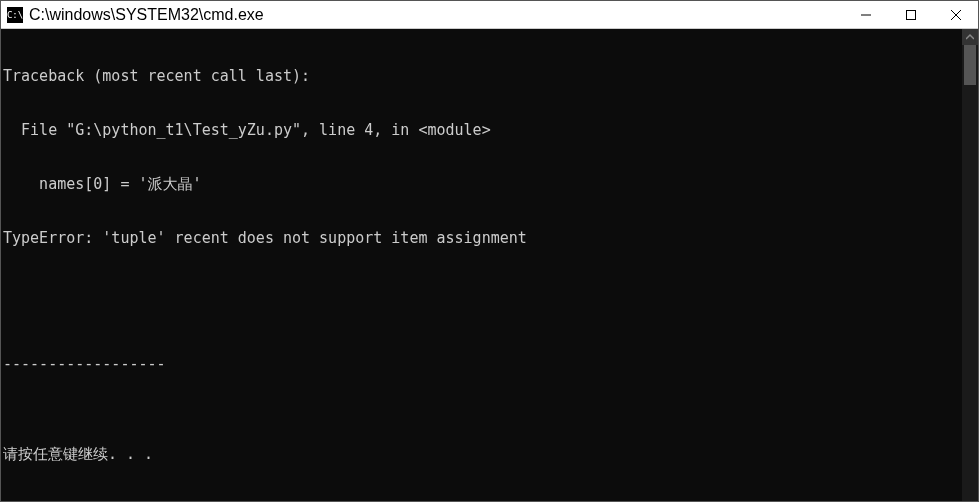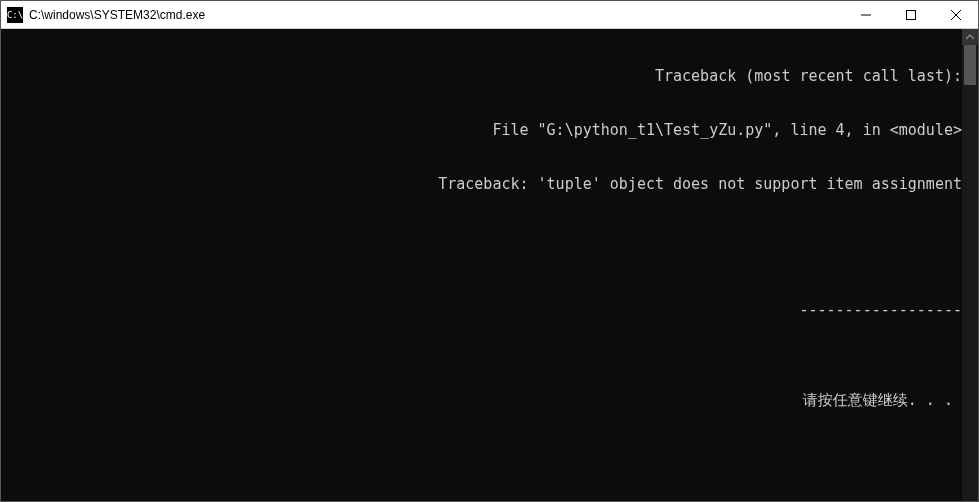--- a/index.html
+++ b/index.html
@@ -39,21 +39,21 @@
       background: #000;
       display: flex;
       align-items: center;
       justify-content: center;
       font-size: 9px;
       color: #fff;
       font-family: monospace;
     }
     .titlebar-text {
       flex: 1;
-      font-size: 12px;
+      font-size: 16px;
       color: #000;
       white-space: nowrap;
       overflow: hidden;
     }
     .titlebar-buttons {
       display: flex;
       height: 100%;
     }
     .titlebar-btn {
       width: 45px;
@@ -80,21 +80,20 @@
       padding: 2px 0 0 2px;
       font-family: "NSimSun", "SimSun", "Consolas", monospace;
       font-size: 15px;
       line-height: 18px;
       color: #cccccc;
       white-space: pre;
       overflow: hidden;
     }
     .console-line {
       white-space: pre;
-      text-align: right;
     }
     .scrollbar-vert {
       width: 16px;
       background: #2b2b2b;
       position: relative;
       display: flex;
       flex-direction: column;
     }
     .scroll-arrow {
       width: 16px;
@@ -144,21 +143,22 @@
             <line x1="0" y1="0" x2="10" y2="10" stroke="#000" stroke-width="1"></line>
             <line x1="10" y1="0" x2="0" y2="10" stroke="#000" stroke-width="1"></line>
           </svg>
       </div>
     </div>
   </div>
   <div class="console-area">
     <div class="console-content">
       <div class="console-line">Traceback (most recent call last):</div>
       <div class="console-line">  File "G:\python_t1\Test_yZu.py", line 4, in &lt;module&gt;</div>
-      <div class="console-line">Traceback: 'tuple' object does not support item assignment</div>
+      <div class="console-line">    names[0] = '派大晶'</div>
+      <div class="console-line">TypeError: 'tuple' recent does not support item assignment</div>
       <div class="console-line"></div>
       <div class="console-line"></div>
       <div class="console-line">------------------</div>
       <div class="console-line"></div>
       <div class="console-line"><span>请按任意键继续. . . </span></div>
     </div>
     <div class="scrollbar-vert">
       <div class="scroll-arrow">
         <svg viewBox="0 0 8 8" width="8" height="8">
             <path d="M0 6 L4 2 L8 6" fill="none" stroke="#888" stroke-width="1.5"></path>

